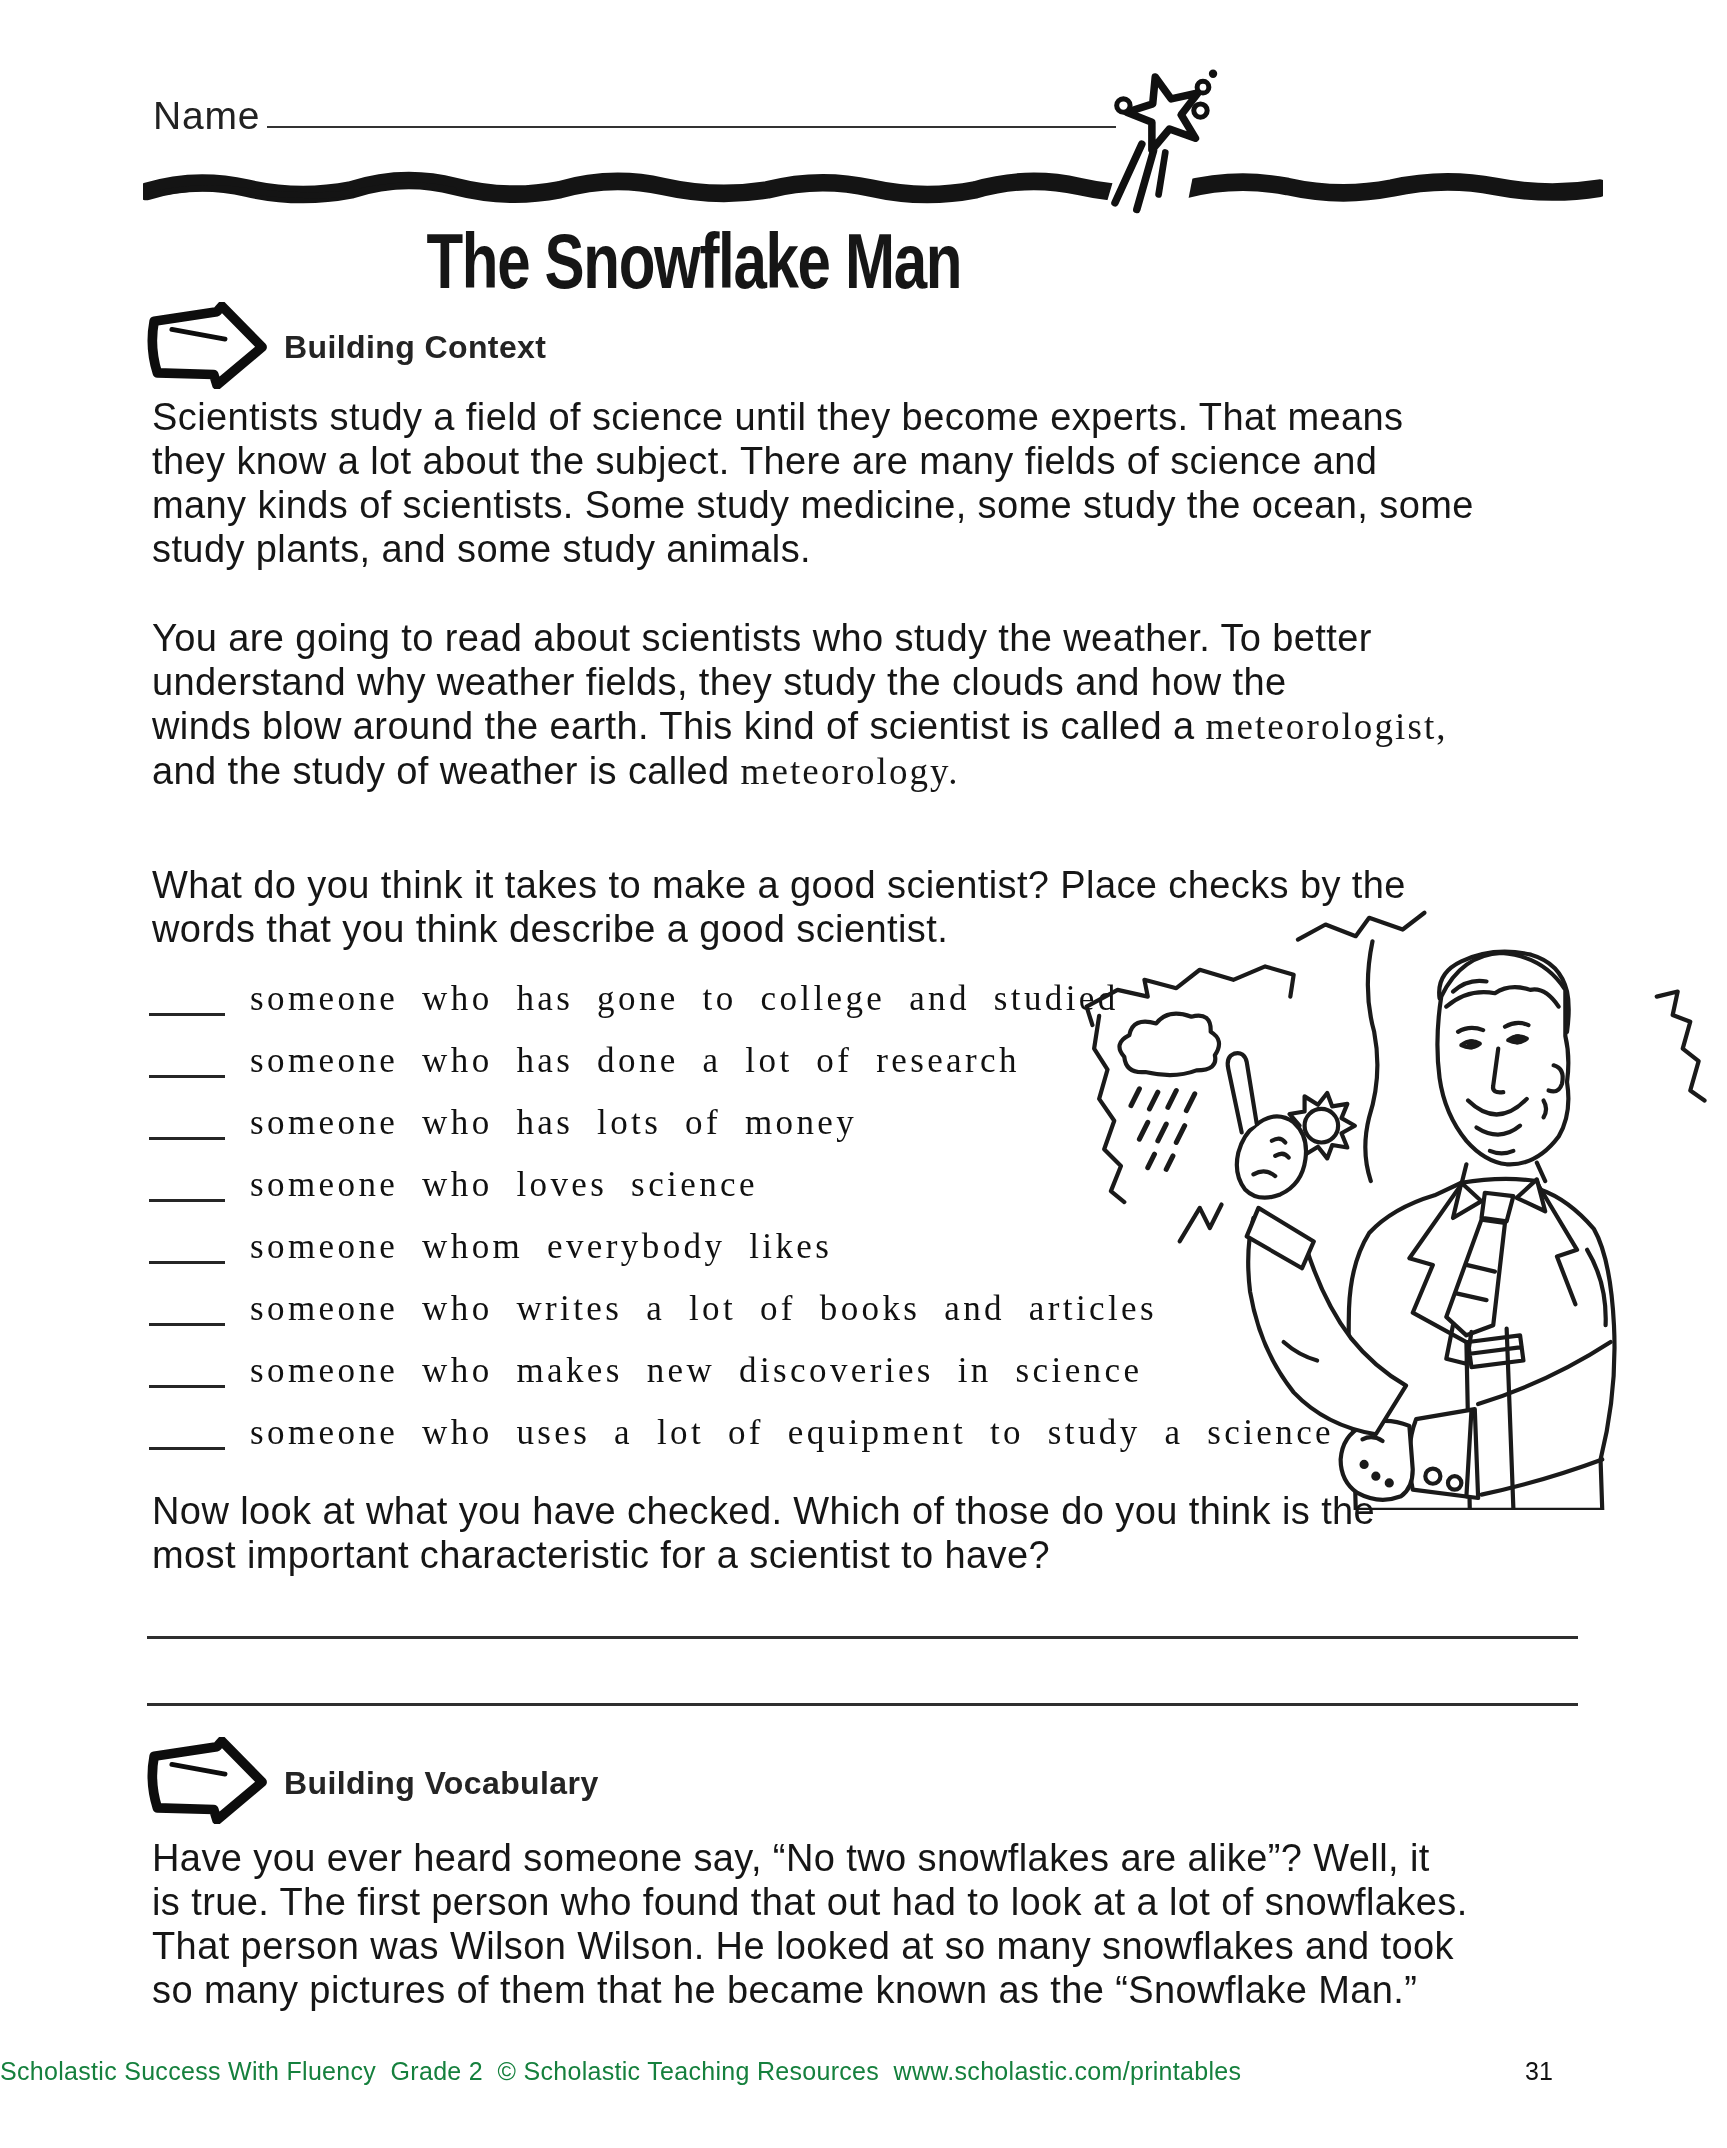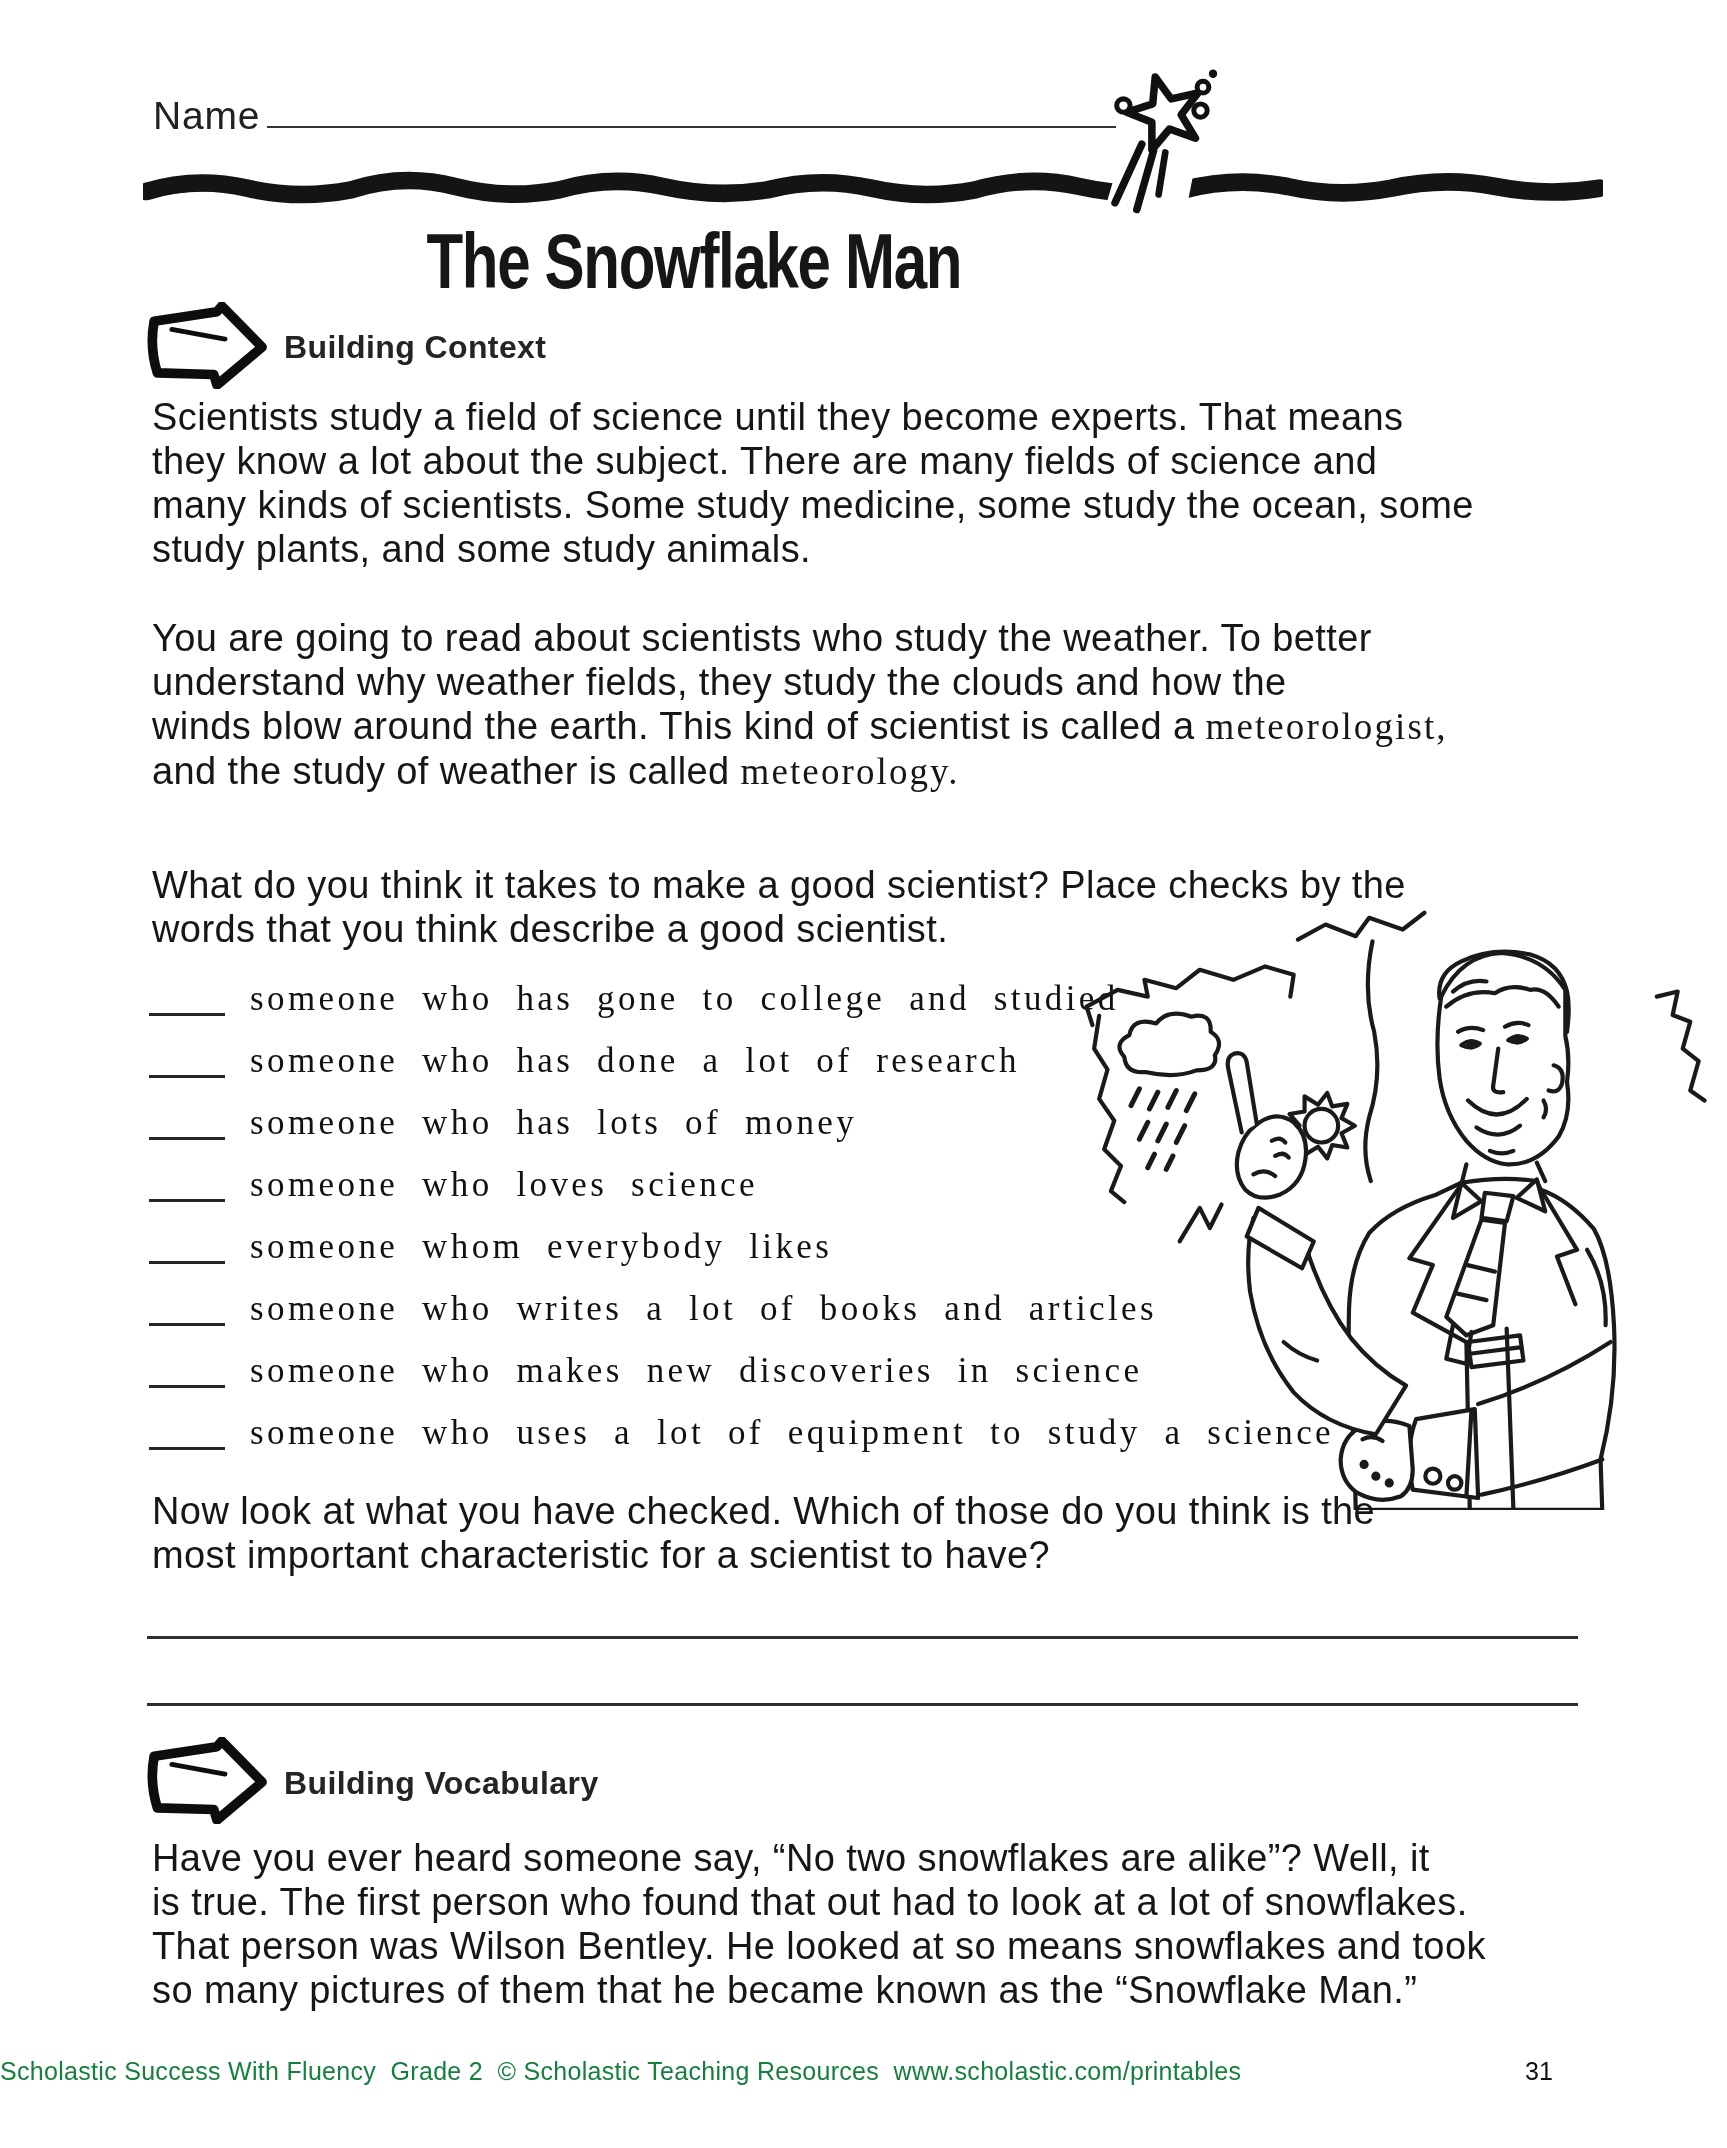--- a/index.html
+++ b/index.html
@@ -261,21 +261,21 @@
 
   <svg class="arrow-svg" style="left:145px;top:1737px;" width="123" height="87" viewBox="0 0 150 108">
     <path d="M10,24 L88,12 L94,5 L144,56 L88,103 L84,90 L14,88 Q4,56 10,24 Z" fill="#ffffff" stroke="#0d0d0d" stroke-width="12" stroke-linejoin="round"></path>
     <line x1="32" y1="34" x2="98" y2="46" stroke="#0d0d0d" stroke-width="6" stroke-linecap="round"></line>
   </svg>
   <div class="section-heading" style="top:1765px;">Building Vocabulary</div>
 
   <div class="para" style="top:1836px;">
     <div>Have you ever heard someone say, “No two snowflakes are alike”? Well, it</div>
     <div>is true. The first person who found that out had to look at a lot of snowflakes.</div>
-    <div>That person was Wilson Bentley. He looked at so means snowflakes and took</div>
+    <div>That person was Wilson Wilson. He looked at so many snowflakes and took</div>
     <div>so many pictures of them that he became known as the “Snowflake Man.”</div>
   </div>
 
   <div class="footer">Scholastic Success With Fluency  Grade 2  © Scholastic Teaching Resources  www.scholastic.com/printables</div>
   <div class="page-number">31</div>
 
 </div>
 
 
 </body></html>

